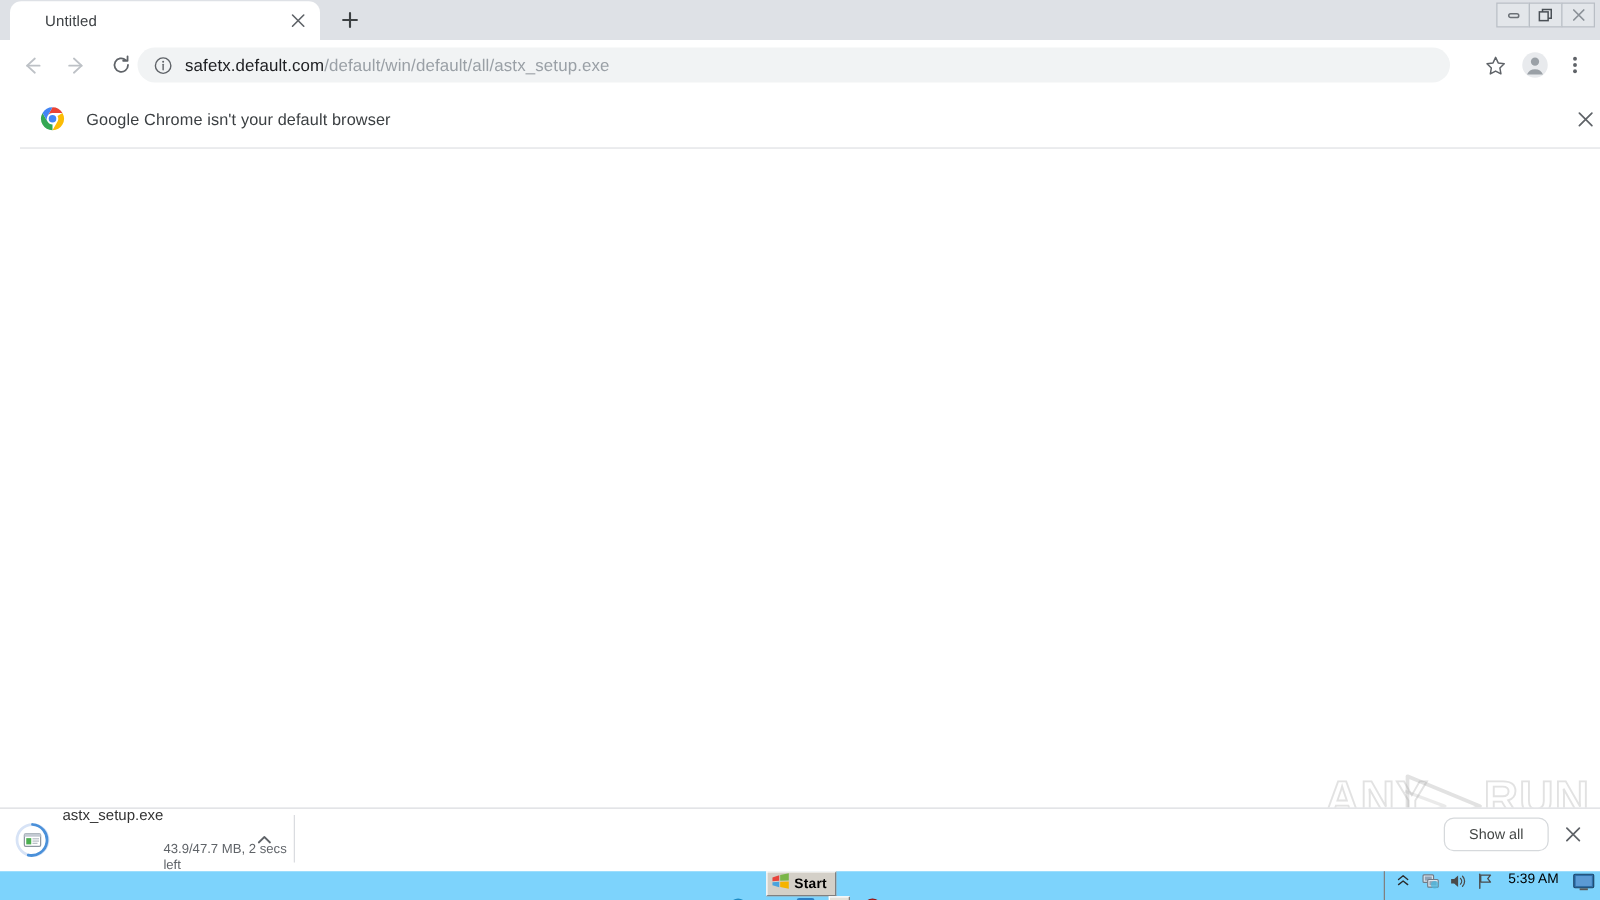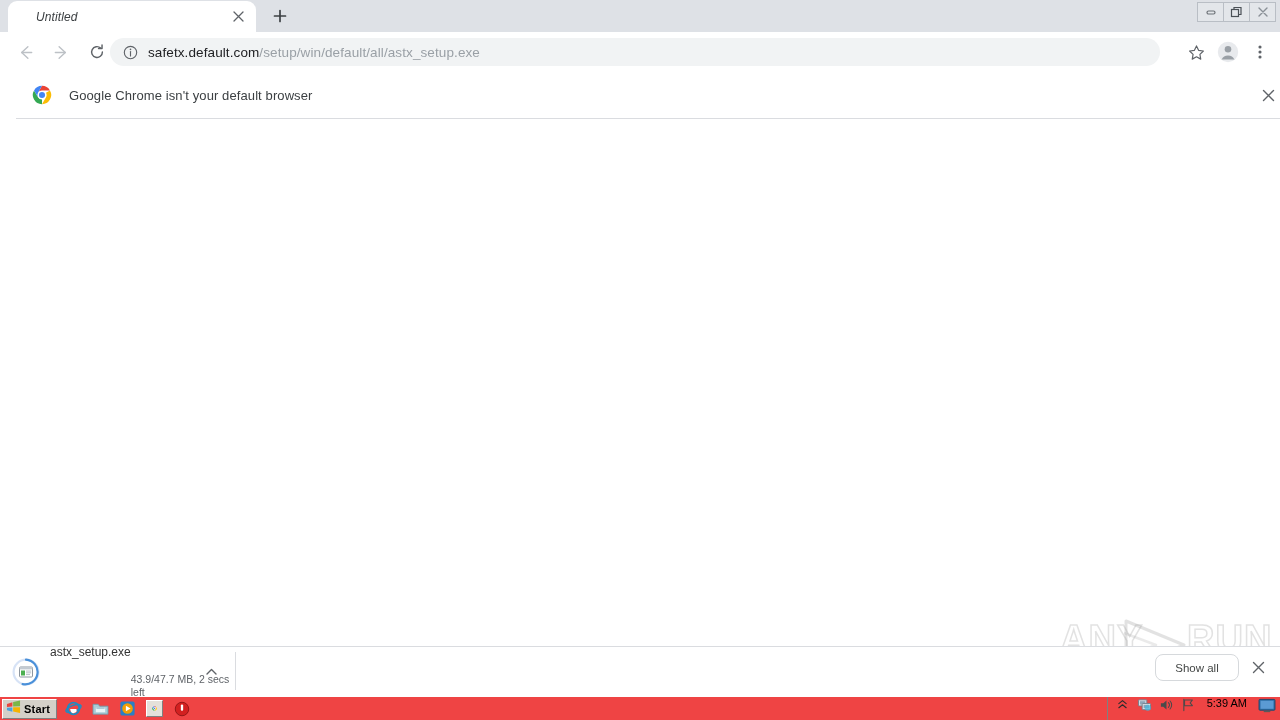--- a/index.html
+++ b/index.html
@@ -34,21 +34,20 @@
     position: relative;
     margin-left: 8px;
     width: 248px;
     height: 31px;
     background: #ffffff;
     border-radius: 9px 9px 0 0;
     display: flex;
     align-items: center;
     box-sizing: border-box;
     padding: 0 10px 0 28px;
-    font-style: italic;
   }
   .tab-title {
     font-size: 12px;
     color: #3c4043;
     flex: 1;
     white-space: nowrap;
     overflow: hidden;
     text-overflow: ellipsis;
     letter-spacing: 0.1px;
   }
@@ -305,25 +304,26 @@
     display:flex; align-items:center; justify-content:center;
     color: #5f6368;
   }
 
   
   .taskbar {
     position: absolute;
     left: 0; top: 696px;
     width: 1280px;
     height: 24px;
-    background: #ef4444;
+    background: #7dd3fc;
     border-top: 1px solid #ffffff;
     box-sizing: border-box;
     display: flex;
     align-items: center;
+    flex-direction: column;
   }
   .start-btn {
     margin-left: 2px;
     height: 20px;
     display: flex;
     align-items: center;
     padding: 0 6px 0 3px;
     background: #d4d0c8;
     border: 1px solid;
     border-color: #ffffff #808080 #808080 #ffffff;
@@ -435,21 +435,21 @@
   </div>
 
   <div class="omnibox">
     <span class="info-icon">
       <svg width="15" height="15" viewBox="0 0 16 16">
           <circle cx="8" cy="8" r="6.6" fill="none" stroke="currentColor" stroke-width="1.2"></circle>
           <circle cx="8" cy="4.7" r="0.85" fill="currentColor"></circle>
           <path d="M8 6.9 V11.6" stroke="currentColor" stroke-width="1.2" stroke-linecap="round"></path>
         </svg>
     </span>
-    <span class="url-text"><span class="url-host">safetx.default.com</span><span>/setup/win/default/all/astx_setup.exe</span></span>
+    <span class="url-text"><span class="url-host">safetx.default.com</span><span>/default/win/default/all/astx_setup.exe</span></span>
   </div>
 
   <div class="tb-right">
     <div class="tb-icon">
       <svg width="17" height="17" viewBox="0 0 18 18">
           <path d="M9 2 L11.2 6.7 L16.3 7.4 L12.6 11 L13.5 16 L9 13.6 L4.5 16 L5.4 11 L1.7 7.4 L6.8 6.7 Z" fill="none" stroke="#5f6368" stroke-width="1.25" stroke-linejoin="round"></path>
         </svg>
     </div>
     <div class="tb-icon">
       <svg width="22" height="22" viewBox="0 0 22 22">

